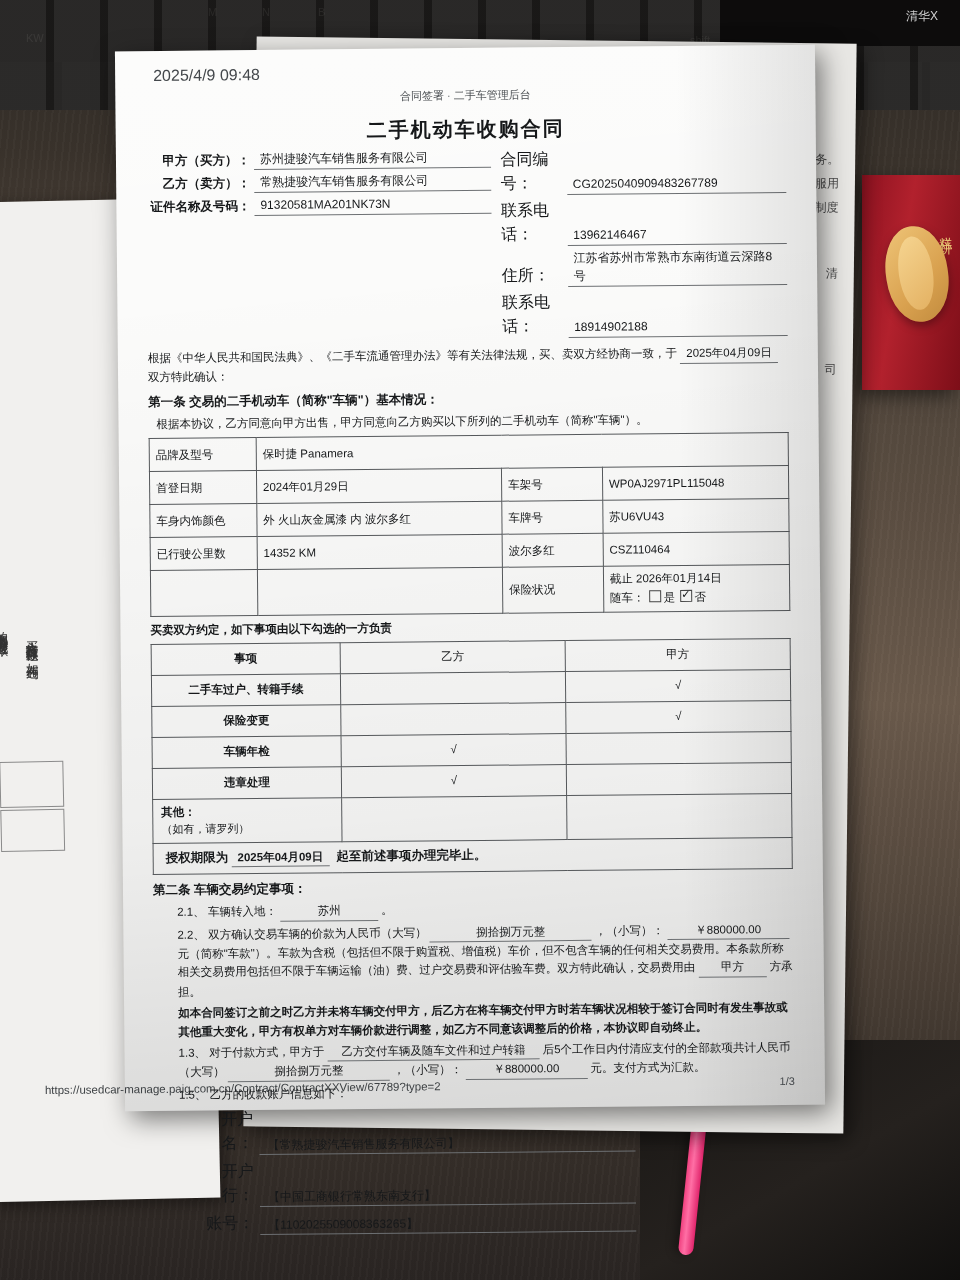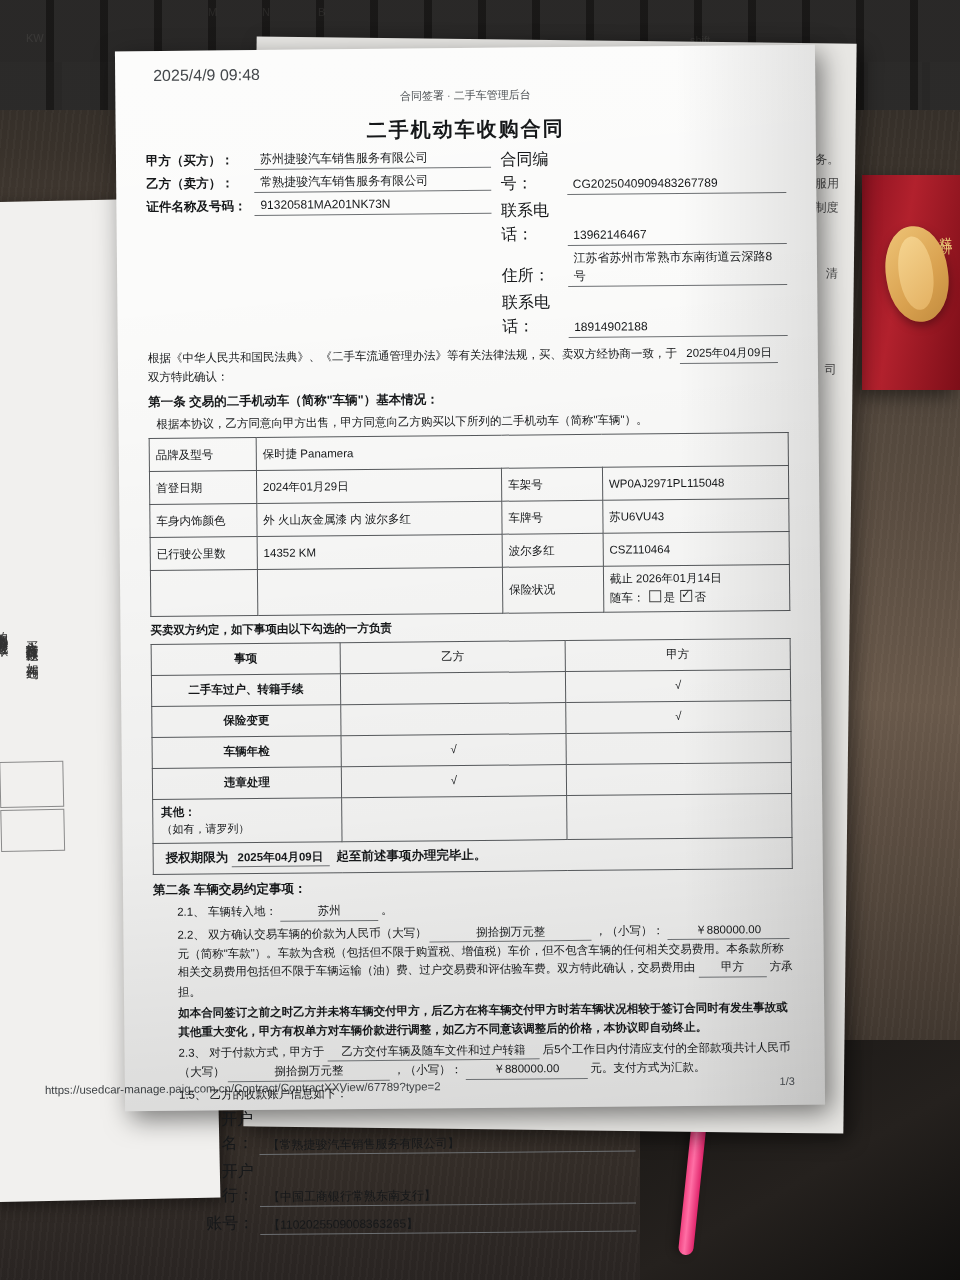--- a/index.html
+++ b/index.html
@@ -83,21 +83,21 @@
   .meta-date{position:absolute;left:38px;top:16px;font-size:16px;color:#44484c;}
   .meta-center{position:absolute;left:0;right:0;top:40px;text-align:center;font-size:11px;color:#4a4e52;}
   .page-num{position:absolute;right:30px;bottom:18px;font-size:11px;color:#4a4e52;}
   .url{position:absolute;left:-80px;bottom:16px;font-size:11.5px;color:#3d4144;}
 
   h1.title{position:absolute;left:0;right:0;top:68px;text-align:center;font-size:20px;font-weight:bold;letter-spacing:2px;margin:0;}
 
   .body{position:absolute;left:30px;top:100px;width:640px;font-size:12px;line-height:1.5;}
 
   .party-row{display:flex;align-items:flex-end;margin-bottom:3px;}
-  .party-label{width:104px;text-align:left;font-weight:bold;font-size:12.5px;padding-right:4px;}
+  .party-label{width:104px;text-align:right;font-weight:bold;font-size:12.5px;padding-right:4px;}
   .fill{flex:1;border-bottom:1px solid #6d7073;padding:0 4px 1px 6px;min-height:15px;font-size:12px;}
   .two-col{display:flex;gap:0;}
   .left-col{width:350px;}
   .right-col{width:290px;padding-left:10px;}
   .r-label{width:66px;text-align:left;font-size:16px;}
 
   .para{font-size:11.5px;line-height:1.55;margin:5px 0 2px;}
   .sec-title{font-weight:bold;font-size:12.5px;margin:6px 0 4px;}
   .ul{border-bottom:1px solid #6d7073;display:inline-block;padding:0 6px;min-width:86px;text-align:center;}
 
@@ -132,20 +132,23 @@
 
   <div class="keyboard">
     <div class="kbd-row2"></div>
     <div class="kbd-keys">
       <span style="left:26px;top:32px;">KW</span>
       <span style="left:208px;top:6px;">M</span>
       <span style="left:262px;top:6px;">N</span>
       <span style="left:318px;top:6px;">B</span>
       <span style="left:690px;top:34px;">shift</span>
     </div>
+  </div>
+  <div class="monitor-dark">
+    <span>清华X</span>
   </div>
 
   <div class="redbox">
     <div class="lbl">糕饼</div>
   </div>
   <div class="biscuit"></div>
 
   <div class="leather"></div>
   <div class="pen"></div>
   <div class="pen-tip"></div>
@@ -323,21 +326,21 @@
       <span>，（小写）：</span>
       <span class="ul" style="min-width:110px;">￥880000.00</span>
       <span>元（简称"车款"）。车款为含税（包括但不限于购置税、增值税）车价，但不包含车辆的任何相关交易费用。本条款所称相关交易费用包括但不限于车辆运输（油）费、过户交易费和评估验车费。双方特此确认，交易费用由</span>
       <span class="ul" style="min-width:56px;">甲方</span>
       <span>方承担。</span>
     </div>
 
     <div class="clause indent" style="font-weight:bold;">如本合同签订之前之时乙方并未将车辆交付甲方，后乙方在将车辆交付甲方时若车辆状况相较于签订合同时有发生事故或其他重大变化，甲方有权单方对车辆价款进行调整，如乙方不同意该调整后的价格，本协议即自动终止。</div>
 
     <div class="clause indent">
-      <span>2.3、</span>
+      <span>1.3、</span>
       <span>对于付款方式，甲方于</span>
       <span class="ul" style="min-width:200px;">乙方交付车辆及随车文件和过户转籍</span>
       <span>后5个工作日内付清应支付的全部款项共计人民币（大写）</span>
       <span class="ul" style="min-width:150px;">捌拾捌万元整</span>
       <span>，（小写）：</span>
       <span class="ul" style="min-width:110px;">￥880000.00</span>
       <span>元。支付方式为汇款。</span>
     </div>
 
     <div class="clause indent">

